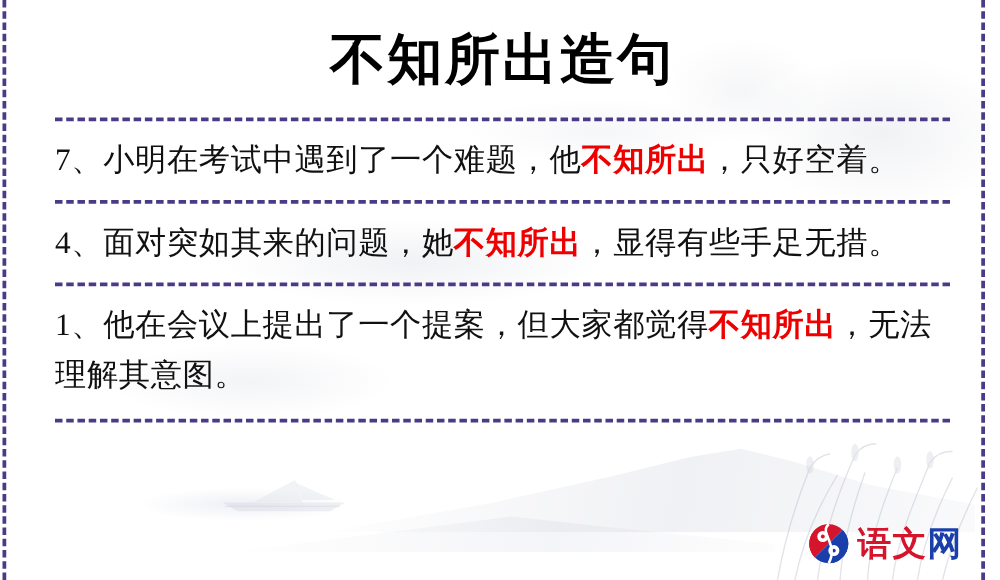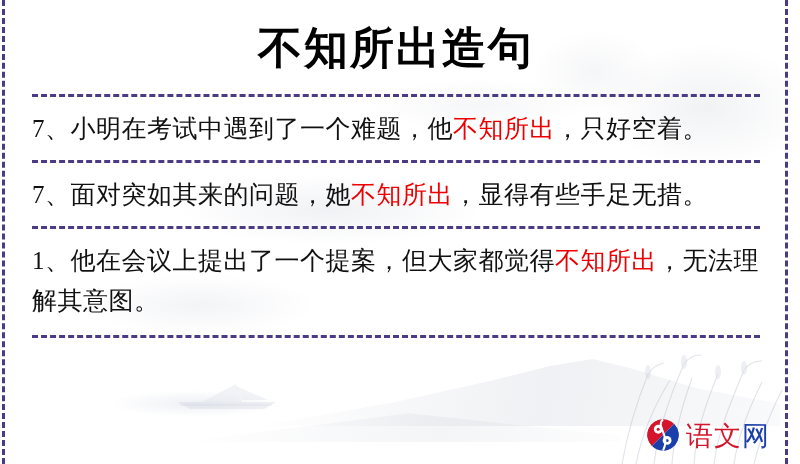--- a/index.html
+++ b/index.html
@@ -15,20 +15,21 @@
   }
 
   
   #page {
     position: relative;
     width: 792px;
     height: 464px;
     box-sizing: border-box;
     background: #ffffff;
     overflow: hidden;
+    padding-left: 12px;
   }
 
   
   .ink-layer {
     position: absolute;
     inset: 0;
     pointer-events: none;
     z-index: 0;
   }
   .ink-mountain-right {
@@ -151,21 +152,21 @@
     font-family: "Liberation Serif", "DejaVu Serif", serif;
     font-size: 25px;
     line-height: 40px;
     color: #111111;
     letter-spacing: 0.5px;
     margin: 0;
     padding: 12px 0 11px 0;
   }
   .sentence .idiom {
     color: #ee0000;
-    font-weight: 400;
+    font-weight: 700;
   }
   .sentence.s3 { padding-bottom: 14px; }
 
   
   .logo {
     position: absolute;
     right: 22px;
     bottom: 12px;
     display: flex;
     align-items: center;
@@ -173,21 +174,21 @@
     z-index: 4;
   }
   .logo-mark {
     width: 34px;
     height: 34px;
     flex: 0 0 34px;
   }
   .logo-text {
     font-family: "DejaVu Serif", "Liberation Serif", serif;
     font-size: 27px;
-    font-weight: 400;
+    font-weight: 700;
     letter-spacing: 1px;
     line-height: 1;
     white-space: nowrap;
   }
   .logo-text .c-red  { color: #d4152b; }
   .logo-text .c-blue { color: #1b3faa; }
 </style>
 </head>
 <body>
 
@@ -239,21 +240,21 @@
 
     <hr class="rule r1">
 
     <p class="sentence s1">
       <span>7、小明在考试中遇到了一个难题，他</span><span class="idiom">不知所出</span><span>，只好空着。</span>
     </p>
 
     <hr class="rule">
 
     <p class="sentence s2">
-      <span>7、面对突如其来的问题，她</span><span class="idiom">不知所出</span><span>，显得有些手足无措。</span>
+      <span>4、面对突如其来的问题，她</span><span class="idiom">不知所出</span><span>，显得有些手足无措。</span>
     </p>
 
     <hr class="rule">
 
     <p class="sentence s3">
       <span>1、他在会议上提出了一个提案，但大家都觉得</span><span class="idiom">不知所出</span><span>，无法理解其意图。</span>
     </p>
 
     <hr class="rule">
 

